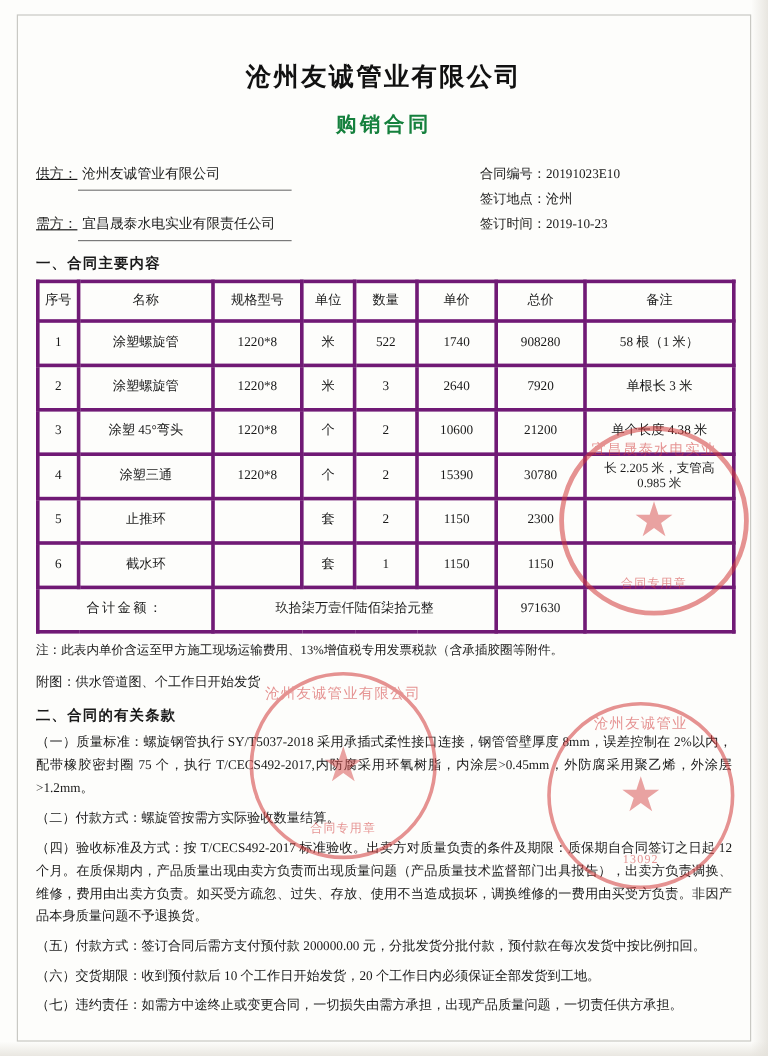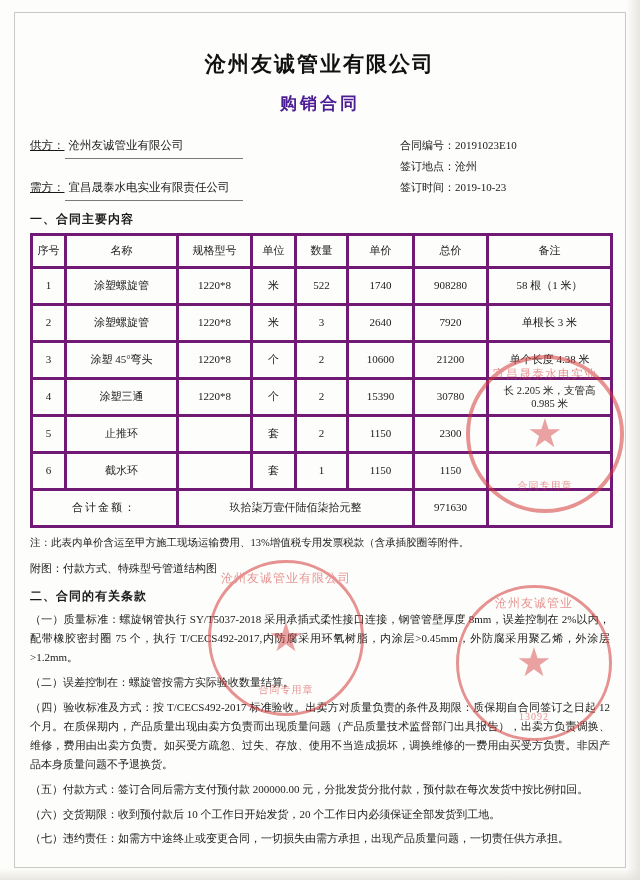--- a/index.html
+++ b/index.html
@@ -43,21 +43,21 @@
     letter-spacing: 2px;
     margin-top: 20px;
     color: #111;
   }
   .title2 {
     text-align: center;
     font-size: 17px;
     font-weight: bold;
     letter-spacing: 3px;
     margin-top: 14px;
-    color: #4c1d95;
+    color: #15803d;
   }
   .parties {
     margin-top: 20px;
     position: relative;
     font-size: 11.5px;
     line-height: 1.9;
   }
   .party-row {
     display: flex;
     justify-content: space-between;
@@ -327,29 +327,29 @@
           <td colspan="2" class="total-label">合计金额：</td>
           <td colspan="4">玖拾柒万壹仟陆佰柒拾元整</td>
           <td>971630</td>
           <td></td>
         </tr>
       </tbody>
     </table>
 
     <div class="table-footnote">注：此表内单价含运至甲方施工现场运输费用、13%增值税专用发票税款（含承插胶圈等附件。</div>
 
-    <div class="attach">附图：付款方式、特殊型号管道结构图</div>
+    <div class="attach">附图：供水管道图、个工作日开始发货</div>
 
     <div class="clause-head">二、合同的有关条款</div>
 
     <div class="clause">
       <span class="lbl">（一）质量标准：</span><span>螺旋钢管执行 SY/T5037-2018 采用承插式柔性接口连接，钢管管壁厚度 8mm，误差控制在 2%以内，配带橡胶密封圈 75 个，执行 T/CECS492-2017,内防腐采用环氧树脂，内涂层&gt;0.45mm，外防腐采用聚乙烯，外涂层&gt;1.2mm。</span>
     </div>
     <div class="clause">
-      <span class="lbl">（二）误差控制在：</span><span>螺旋管按需方实际验收数量结算。</span>
+      <span class="lbl">（二）付款方式：</span><span>螺旋管按需方实际验收数量结算。</span>
     </div>
     <div class="clause">
       <span class="lbl">（四）验收标准及方式：</span><span>按 T/CECS492-2017 标准验收。出卖方对质量负责的条件及期限：质保期自合同签订之日起 12 个月。在质保期内，产品质量出现由卖方负责而出现质量问题（产品质量技术监督部门出具报告），出卖方负责调换、维修，费用由出卖方负责。如买受方疏忽、过失、存放、使用不当造成损坏，调换维修的一费用由买受方负责。非因产品本身质量问题不予退换货。</span>
     </div>
     <div class="clause">
       <span class="lbl">（五）付款方式：</span><span>签订合同后需方支付预付款 200000.00 元，分批发货分批付款，预付款在每次发货中按比例扣回。</span>
     </div>
     <div class="clause">
       <span class="lbl">（六）交货期限：</span><span>收到预付款后 10 个工作日开始发货，20 个工作日内必须保证全部发货到工地。</span>
     </div>

